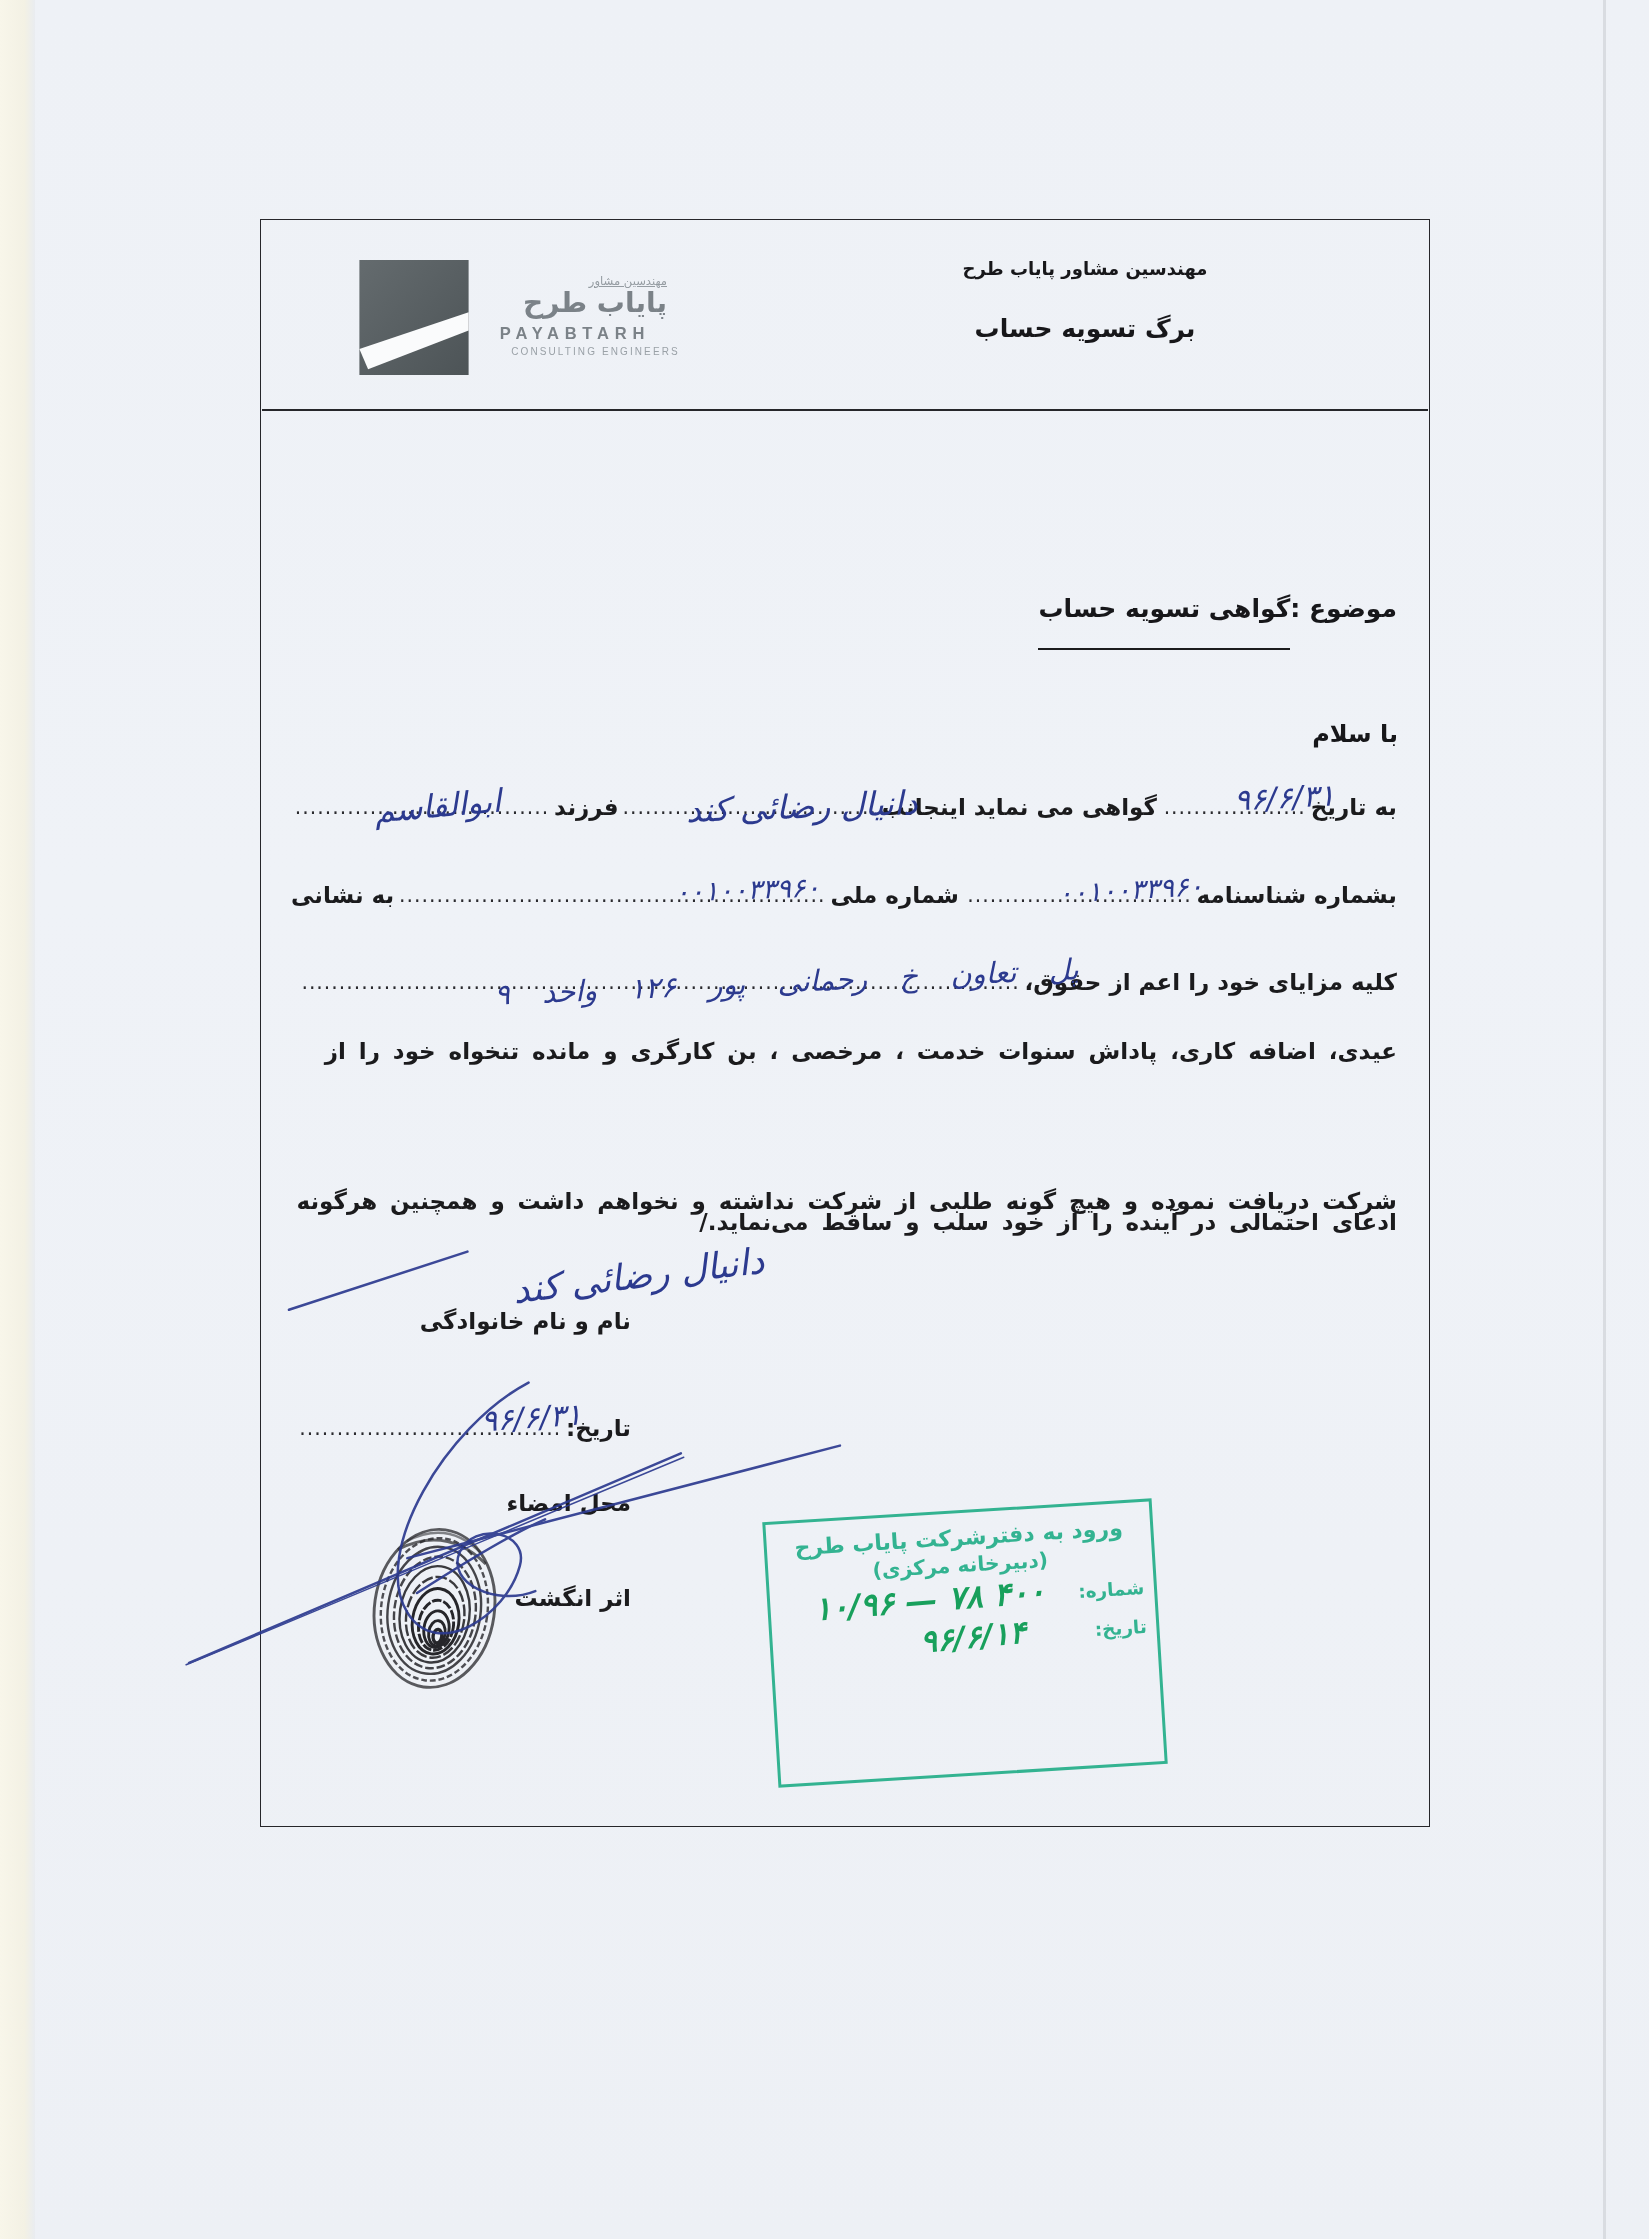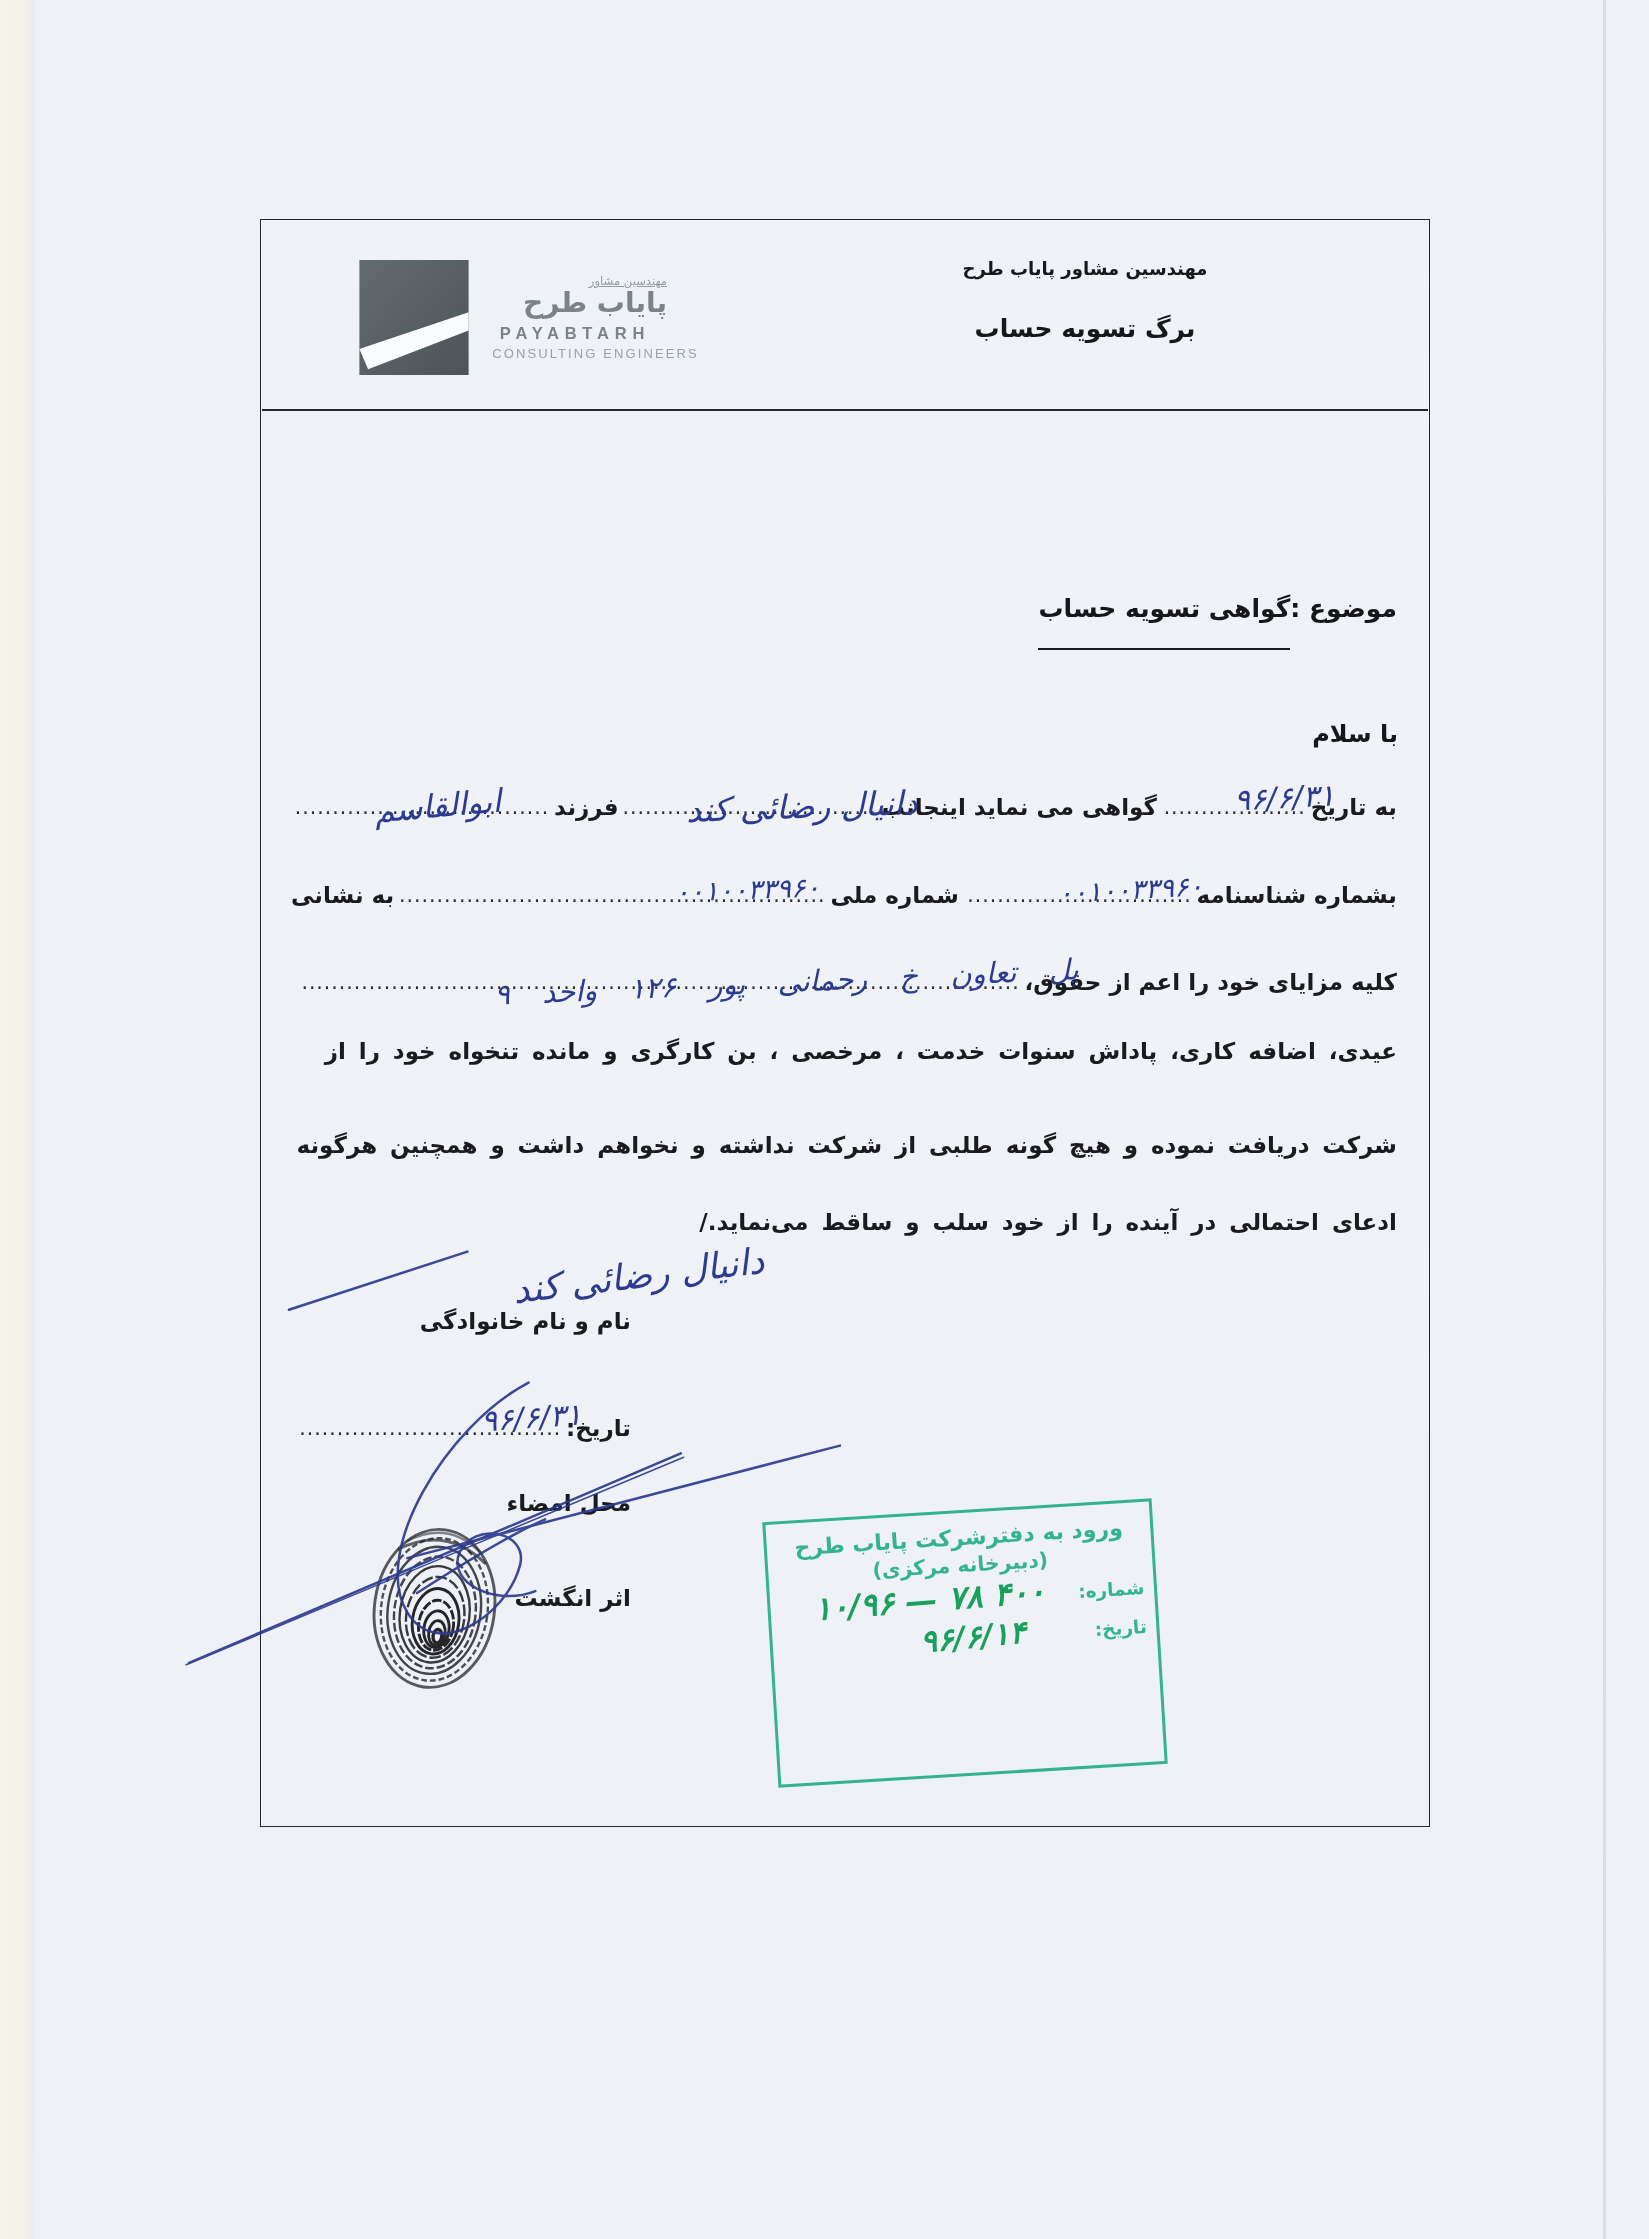--- a/index.html
+++ b/index.html
@@ -15,21 +15,21 @@
   .header-sep{position:absolute;left:262px;top:409px;width:1166px;height:1.9px;background:#26262a;}
 
   
   .logo-square{position:absolute;left:359px;top:260px;width:110px;height:115px;}
   .logo-text{position:absolute;left:483px;top:274px;width:184px;text-align:right;direction:rtl;}
   .logo-fa-small{font-size:11.6px;color:#959ca2;letter-spacing:0.5px;text-decoration:underline;}
   .logo-fa-name{font-size:28px;font-weight:bold;color:#7b8288;margin-top:0;line-height:1.1;}
   .logo-en{direction:ltr;text-align:center;}
   .logo-en-name{font-size:16.5px;font-weight:bold;color:#7b8288;letter-spacing:5.8px;margin-top:4.9px;
                 font-family:"Liberation Sans",sans-serif;}
-  .logo-en-sub{font-size:13px;color:#9aa1a7;letter-spacing:2.1px;margin-top:2.9px;margin-right:-41px;
+  .logo-en-sub{font-size:10px;color:#9aa1a7;letter-spacing:2.1px;margin-top:2.9px;margin-right:-41px;
                font-family:"Liberation Sans",sans-serif;}
 
   .titles{position:absolute;left:815px;top:258px;width:540px;text-align:center;direction:rtl;color:#17171a;}
   .title1{font-size:18px;font-weight:bold;}
   .title2{font-size:25px;font-weight:bold;margin-top:35px;}
 
   .subject{position:absolute;left:912px;top:594px;width:485px;direction:rtl;text-align:right;
            font-size:25px;font-weight:bold;color:#17171a;}
   .subject .value{border-bottom:2.4px solid #1b1b1d;padding-bottom:25px;font-weight:bold;}
 
@@ -37,21 +37,21 @@
               font-size:24px;font-weight:bold;color:#17171a;}
 
   .bodyline{position:absolute;left:291px;width:1106px;height:50px;direction:rtl;display:flex;
             align-items:flex-end;font-size:23px;font-weight:bold;color:#1b1b1d;line-height:1.5;}
   .bodyline .pr{white-space:nowrap;flex:0 0 auto;}
   .dots{flex:1 1 0;overflow:hidden;white-space:nowrap;font-size:20.4px;letter-spacing:1px;
         color:#2a2a2e;margin:0 4.9px;position:relative;top:-1px;font-weight:normal;}
   .dots-fixed1{flex:0 0 144px;}
   .dots-fixed2{flex:0 0 228px;}
   .plain{display:block;align-items:baseline;word-spacing:4.9px;text-align:right;white-space:nowrap;}
-  .l1{top:774px;} .l2{top:862px;} .l3{top:949px;} .l4{top:1034px;} .l5{top:1128px;} .l6{top:1205px;}
+  .l1{top:774px;} .l2{top:862px;} .l3{top:949px;} .l4{top:1034px;} .l5{top:1184px;} .l6{top:1205px;}
 
   .hand{position:absolute;white-space:nowrap;color:var(--ink,#2c3a8f);font-weight:normal;
         font-style:italic;pointer-events:none;}
   .h-date1{right:99px;bottom:3.9px;font-size:30px;transform:rotate(-3deg);}
   .h-name1{right:516px;bottom:-7.8px;font-size:33px;transform:rotate(-2deg);}
   .h-father{right:933px;bottom:-5.8px;font-size:32px;transform:rotate(-5deg);}
   .h-id1{right:194px;bottom:1.9px;font-size:27px;transform:rotate(-3deg);}
   .h-id2{right:577px;bottom:1.9px;font-size:27px;transform:rotate(-2deg);}
   .h-address{right:318px;bottom:-5.8px;font-size:29px;transform:rotate(-2.5deg);word-spacing:23px;}
 

